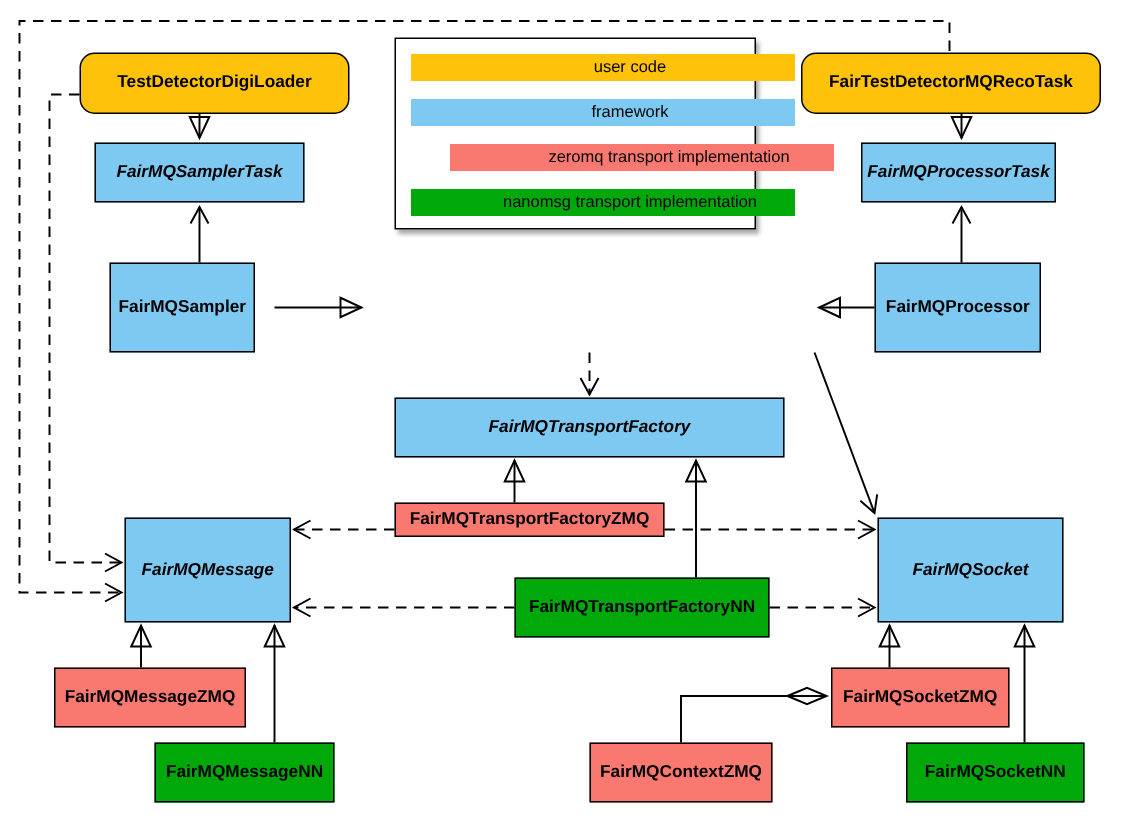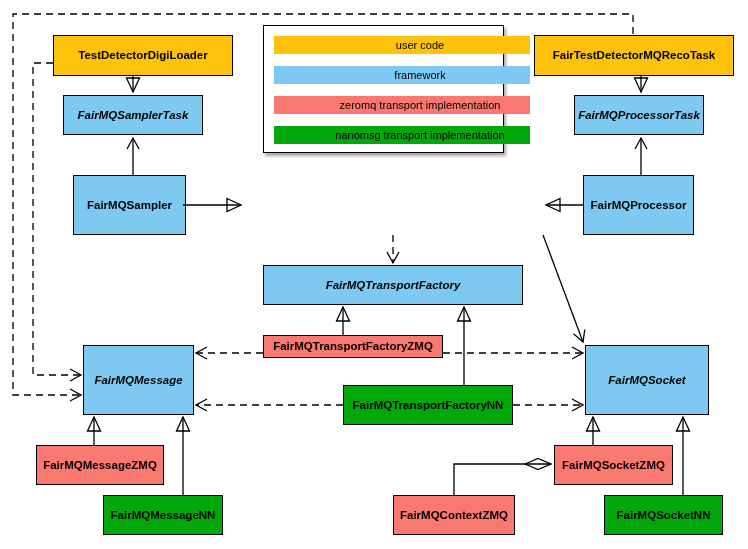--- a/index.html
+++ b/index.html
@@ -6,39 +6,39 @@
   #canvas {
     position:relative; width:748px; height:549px; background:#fff;
     font-family:"Liberation Sans", sans-serif; overflow:hidden;
   }
   .node {
     position:absolute; box-sizing:border-box; border:1.4px solid #000;
     display:flex; align-items:center; justify-content:center;
     font-size:11.5px; font-weight:bold; color:#000; text-align:center;
     line-height:1.1; z-index:1;
   }
-  .node.user      { background:var(--c-user); }
+  .node.user      { background:var(--c-user);border-radius:10px; }
   .node.framework { background:var(--c-framework); }
   .node.zmq       { background:var(--c-zmq); }
   .node.nn        { background:var(--c-nn); }
   .node.abstract  { font-style:italic; }
 
   #legend {
     position:absolute; left:263px; top:25px; width:241px; height:128px;
     box-sizing:border-box; background:#fff; border:1.5px solid #000;
     box-shadow:2px 3px 3px rgba(0,0,0,0.35); z-index:1;
   }
   .legend-bar {
     position:absolute; left:10px; width:220px; height:18px;
     display:flex; align-items:center; justify-content:center;
     font-size:11px; color:#000;padding-left:36px;
   }
   .legend-bar.user      { background:var(--c-user); }
   .legend-bar.framework { background:var(--c-framework); }
-  .legend-bar.zmq       { background:var(--c-zmq); }
+  .legend-bar.zmq       { background:var(--c-zmq);margin-left:26px; }
   .legend-bar.nn        { background:var(--c-nn); }
 
   #edges {
     position:absolute; left:0; top:0; width:748px; height:549px;
     z-index:2; pointer-events:none;
   }
   #edges path, #edges polyline { stroke:#000; stroke-width:1.3; fill:none; }
   #edges .dep { stroke-dasharray:7,5; }
 </style>
 </head>
@@ -101,21 +101,21 @@
   </div>
 
   <div class="node user" style="left:53px;top:35px;width:180px;height:41px">TestDetectorDigiLoader</div>
 
   <div class="node user" style="left:534px;top:35px;width:200px;height:41px">FairTestDetectorMQRecoTask</div>
 
   <div class="node framework abstract" style="left:63px;top:95px;width:140px;height:40px">FairMQSamplerTask</div>
 
   <div class="node framework abstract" style="left:574px;top:95px;width:130px;height:40px">FairMQProcessorTask</div>
 
-  <div class="node framework" style="left:73px;top:175px;width:113px;height:60px">FairMQSampler</div>
+  <div class="node framework" style="left:73px;top:175px;width:97px;height:60px">FairMQSampler</div>
 
 
   <div class="node framework" style="left:583px;top:175px;width:111px;height:60px">FairMQProcessor</div>
 
   <div class="node framework abstract" style="left:263px;top:265px;width:260px;height:40px">FairMQTransportFactory</div>
 
   <div class="node zmq" style="left:263px;top:335px;width:180px;height:23px">FairMQTransportFactoryZMQ</div>
 
   <div class="node nn" style="left:343px;top:385px;width:170px;height:40px">FairMQTransportFactoryNN</div>
 

